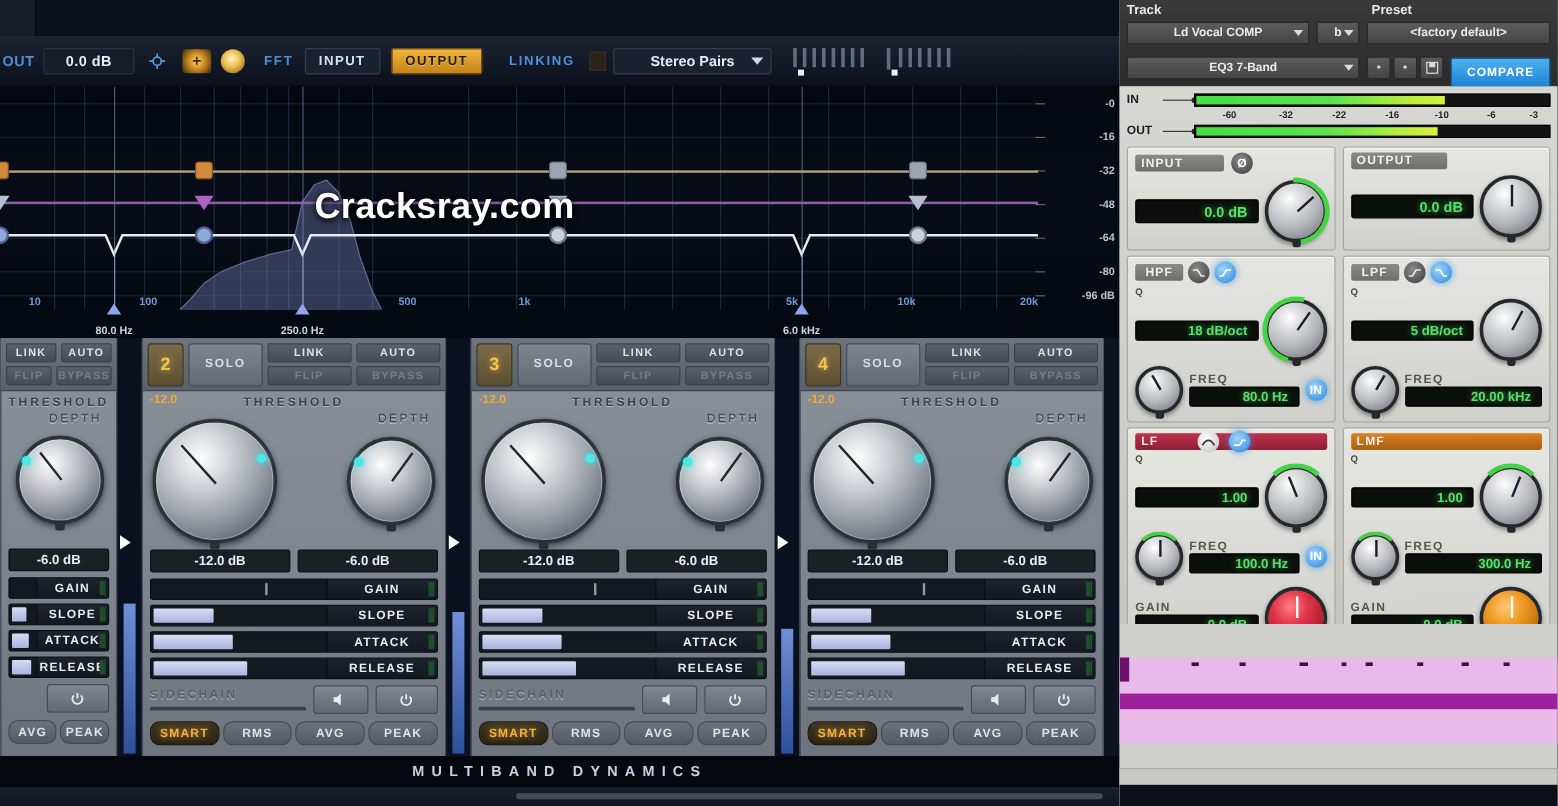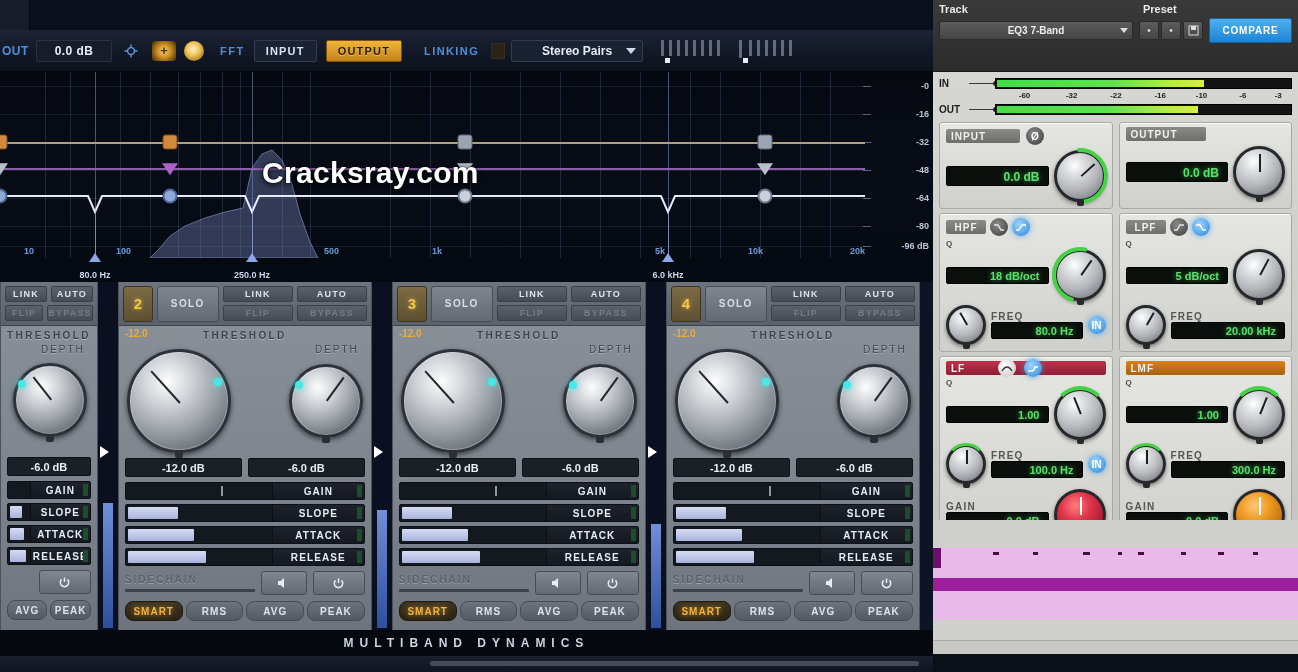--- a/index.html
+++ b/index.html
@@ -252,21 +252,21 @@
     height:19px; background:linear-gradient(#5c5c5c,#454545); border:1px solid #2a2a2a;
     border-radius:2px; color:#ececec; font-size:10px; font-weight:bold;
     display:flex; align-items:center; justify-content:center; position:relative;
   }
   .eq-sel .carat{ position:absolute; right:4px; top:6px; width:0;height:0;
     border-left:4px solid transparent;border-right:4px solid transparent;border-top:5px solid #dcdcdc;}
   .eq-mini{ width:36px; }
   .eq-compare{
     height:25px; background:linear-gradient(#4fb0f0,#1d84d4); border:1px solid #1462a0;
     border-radius:2px; color:#fff; font-size:10px; font-weight:bold; letter-spacing:.8px;
-    display:flex;align-items:center;justify-content:center;
+    display:flex;align-items:center;justify-content:center;margin-top:8px;
   }
   .eq-ab{ display:flex; gap:2px; }
   .eq-abbtn{ width:20px;height:19px;background:linear-gradient(#5c5c5c,#454545);
     border:1px solid #2a2a2a;border-radius:2px; display:flex;align-items:center;justify-content:center;
     color:#dcdcdc;font-size:10px;}
 
   .eq-body{ position:absolute; left:0; top:72px; width:365px; height:448px;
     background:linear-gradient(#d6d7d2,#c6c7c2); padding:4px 6px; }
 
   .meters{ height:44px; position:relative; margin-bottom:2px; }
@@ -443,21 +443,21 @@
       <i class="vline" style="left:720px"></i>
         <i class="vline" style="left:760px"></i>
       <i class="vline" style="left:800px"></i>
         <i class="vline" style="left:830px"></i>
       <i class="vline major" style="left:95px"></i>
       <i class="vline major" style="left:252px"></i>
       <i class="vline major" style="left:668px"></i>
 
       <span class="freqlab" style="left:24px">10</span>
       <span class="freqlab" style="left:116px">100</span>
-      <span class="freqlab" style="left:324px">500</span>
+      <span class="freqlab" style="left:332px">500</span>
       <span class="freqlab" style="left:432px">1k</span>
       <span class="freqlab" style="left:655px">5k</span>
       <span class="freqlab" style="left:748px">10k</span>
       <span class="freqlab" style="left:850px">20k</span>
 
       <svg class="spectrum" viewBox="0 0 865 120" preserveAspectRatio="none">
         <path d="M150,120 L158,112 L170,98 L185,88 L205,80 L225,74 L243,70 L252,30 L262,16 L272,12 L282,22 L292,46 L300,76 L310,104 L318,120 Z" fill="rgba(118,130,185,.40)" stroke="rgba(150,165,215,.55)" stroke-width="1"></path>
       </svg>
 
       <i class="band-line amber" style="top:70px"></i>
@@ -816,20 +816,33 @@
       <span class="scroll"></span>
     </div>
   </div>
 
   <div id="eq">
 
     <div class="eq-header">
       <div class="eq-hrow" style="margin-bottom:3px">
         <div class="hcol-a eq-hlabel">Track</div>
         <div class="hcol-b eq-hlabel">Preset</div>
+      </div>
+      <div class="eq-hrow" style="margin-bottom:3px">
+        <div class="eq-sel" style="width:152px">
+          <span>Ld Vocal COMP</span>
+          <span class="carat"></span>
+        </div>
+        <div class="eq-sel eq-mini">
+          <span>b</span>
+          <span class="carat"></span>
+        </div>
+        <div class="eq-sel" style="flex:1">
+          <span>&lt;factory default&gt;</span>
+        </div>
       </div>
       <div class="eq-hrow">
         <div class="eq-sel" style="width:194px">
           <span>EQ3 7-Band</span>
           <span class="carat"></span>
         </div>
         <div class="eq-ab">
           <div class="eq-abbtn">•</div>
           <div class="eq-abbtn">•</div>
           <div class="eq-abbtn">

